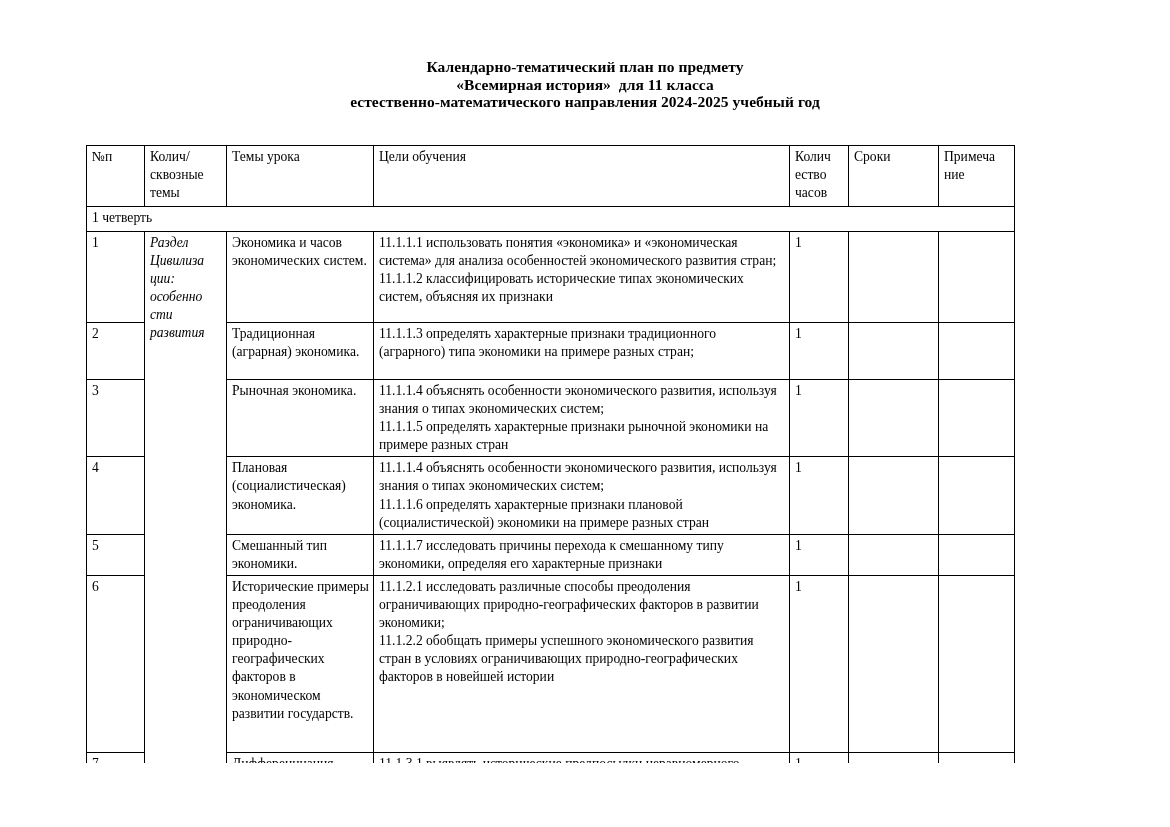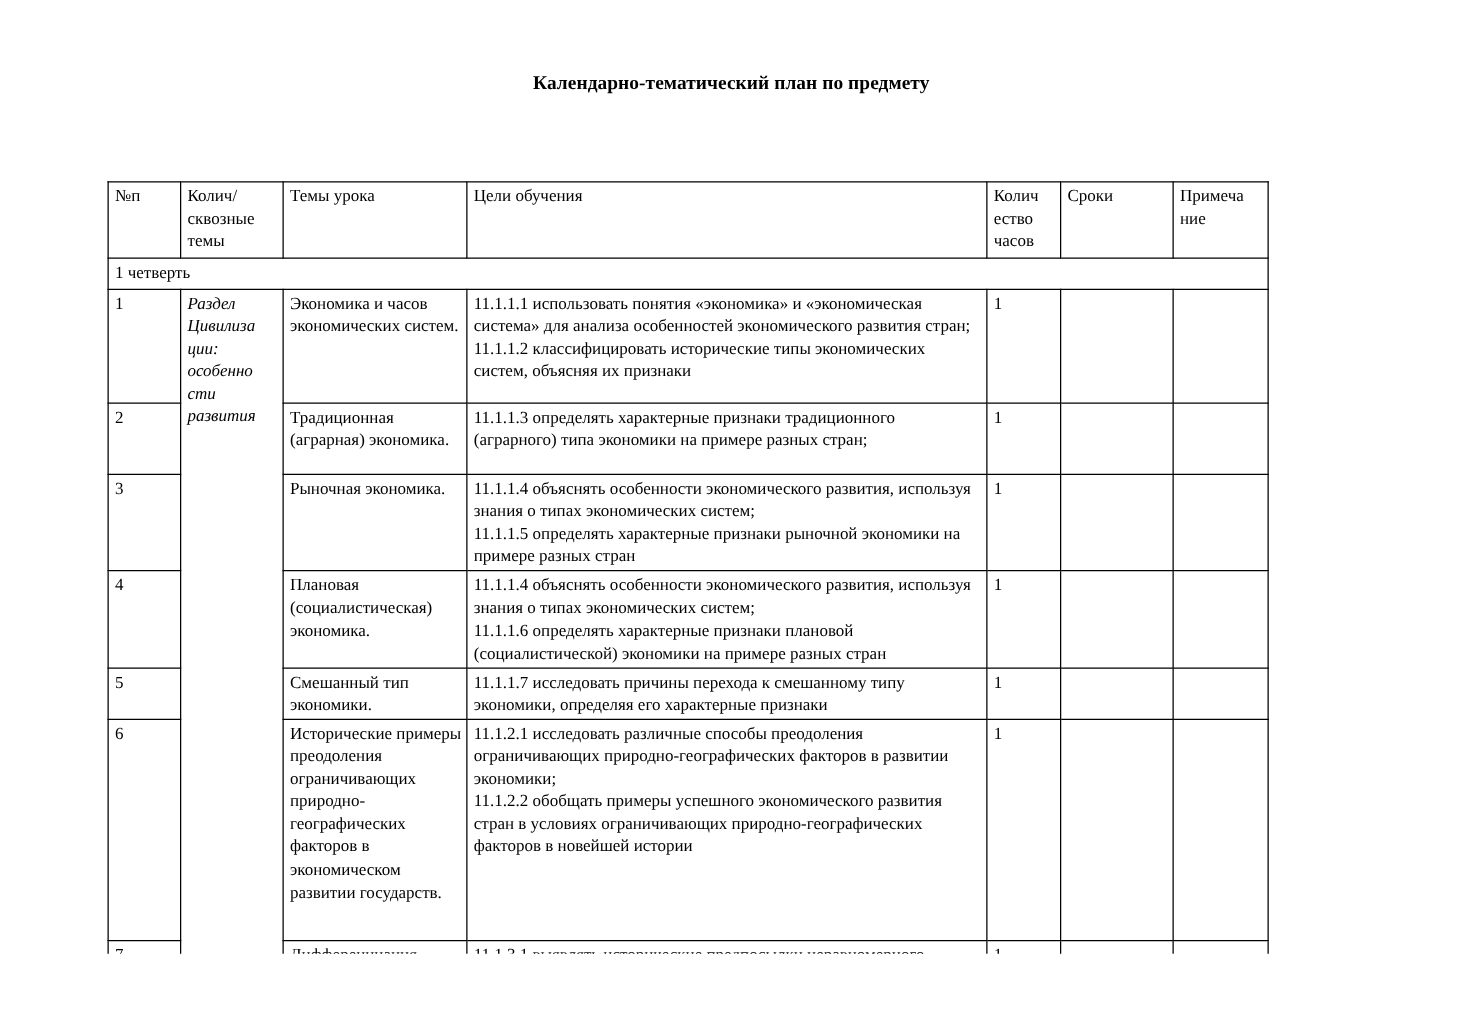--- a/index.html
+++ b/index.html
@@ -111,20 +111,22 @@
 </style>
 </head>
 <body>
 
 <div class="page">
 
   <div class="clip-wrap">
 
     <div class="title-block">
       <div class="title-line">Календарно-тематический план по предмету</div>
+      <div class="title-line">«Всемирная история»  для 11 класса</div>
+      <div class="title-line">естественно-математического направления 2024-2025 учебный год</div>
     </div>
 
     <table class="ktp-table">
       <colgroup>
         <col class="c-num">
         <col class="c-section">
         <col class="c-topic">
         <col class="c-goals">
         <col class="c-hours">
         <col class="c-dates">
@@ -167,21 +169,21 @@
               <span class="cell-text">1</span>
             </td>
           <td class="section-cell" rowspan="7">
               <span class="cell-text">Раздел Цивилиза ции: особенно сти развития</span>
             </td>
           <td>
               <span class="cell-text">Экономика и часов экономических систем.</span>
             </td>
           <td>
               <span class="cell-text">11.1.1.1 использовать понятия «экономика» и «экономическая система» для анализа особенностей экономического развития стран;
-11.1.1.2 классифицировать исторические типы экономических систем, объясняя их признаки</span>
+11.1.1.2 классифицировать исторические типах экономических систем, объясняя их признаки</span>
             </td>
           <td>
               <span class="cell-text">1</span>
             </td>
           <td>
               <span class="cell-text"></span>
             </td>
           <td>
               <span class="cell-text"></span>
             </td>

